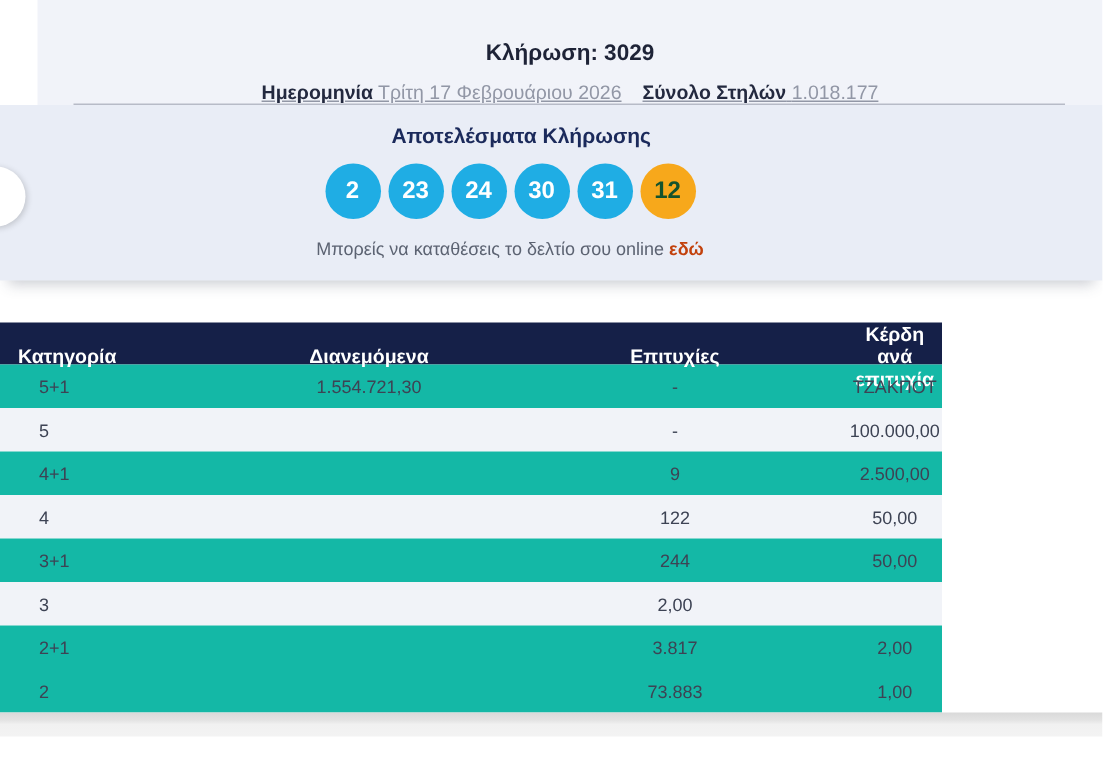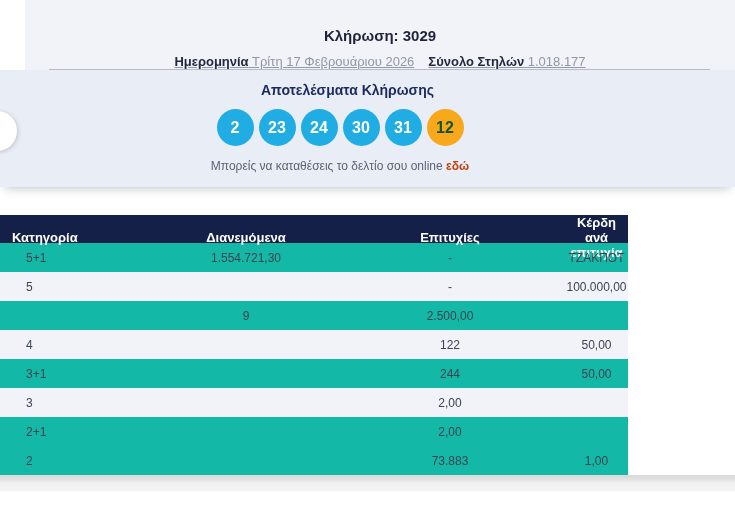--- a/index.html
+++ b/index.html
@@ -106,20 +106,21 @@
         <div class="cell">-</div>
         <div class="cell">ΤΖΑΚΠΟΤ</div>
       </div>
       <div class="trow alt">
         <div class="cell cat">5</div>
         <div class="cell"></div>
         <div class="cell">-</div>
         <div class="cell">100.000,00</div>
       </div>
       <div class="trow">
+        <div class="cell cat">4+1</div>
         <div class="cell"></div>
         <div class="cell">9</div>
         <div class="cell">2.500,00</div>
       </div>
       <div class="trow alt">
         <div class="cell cat">4</div>
         <div class="cell"></div>
         <div class="cell">122</div>
         <div class="cell">50,00</div>
       </div>
@@ -130,20 +131,21 @@
         <div class="cell">50,00</div>
       </div>
       <div class="trow alt">
         <div class="cell cat">3</div>
         <div class="cell"></div>
         <div class="cell">2,00</div>
       </div>
       <div class="trow">
         <div class="cell cat">2+1</div>
         <div class="cell"></div>
+        <div class="cell">3.817</div>
         <div class="cell">2,00</div>
       </div>
       <div class="trow">
         <div class="cell cat">2</div>
         <div class="cell"></div>
         <div class="cell">73.883</div>
         <div class="cell">1,00</div>
       </div>
     </div>
 </div>

